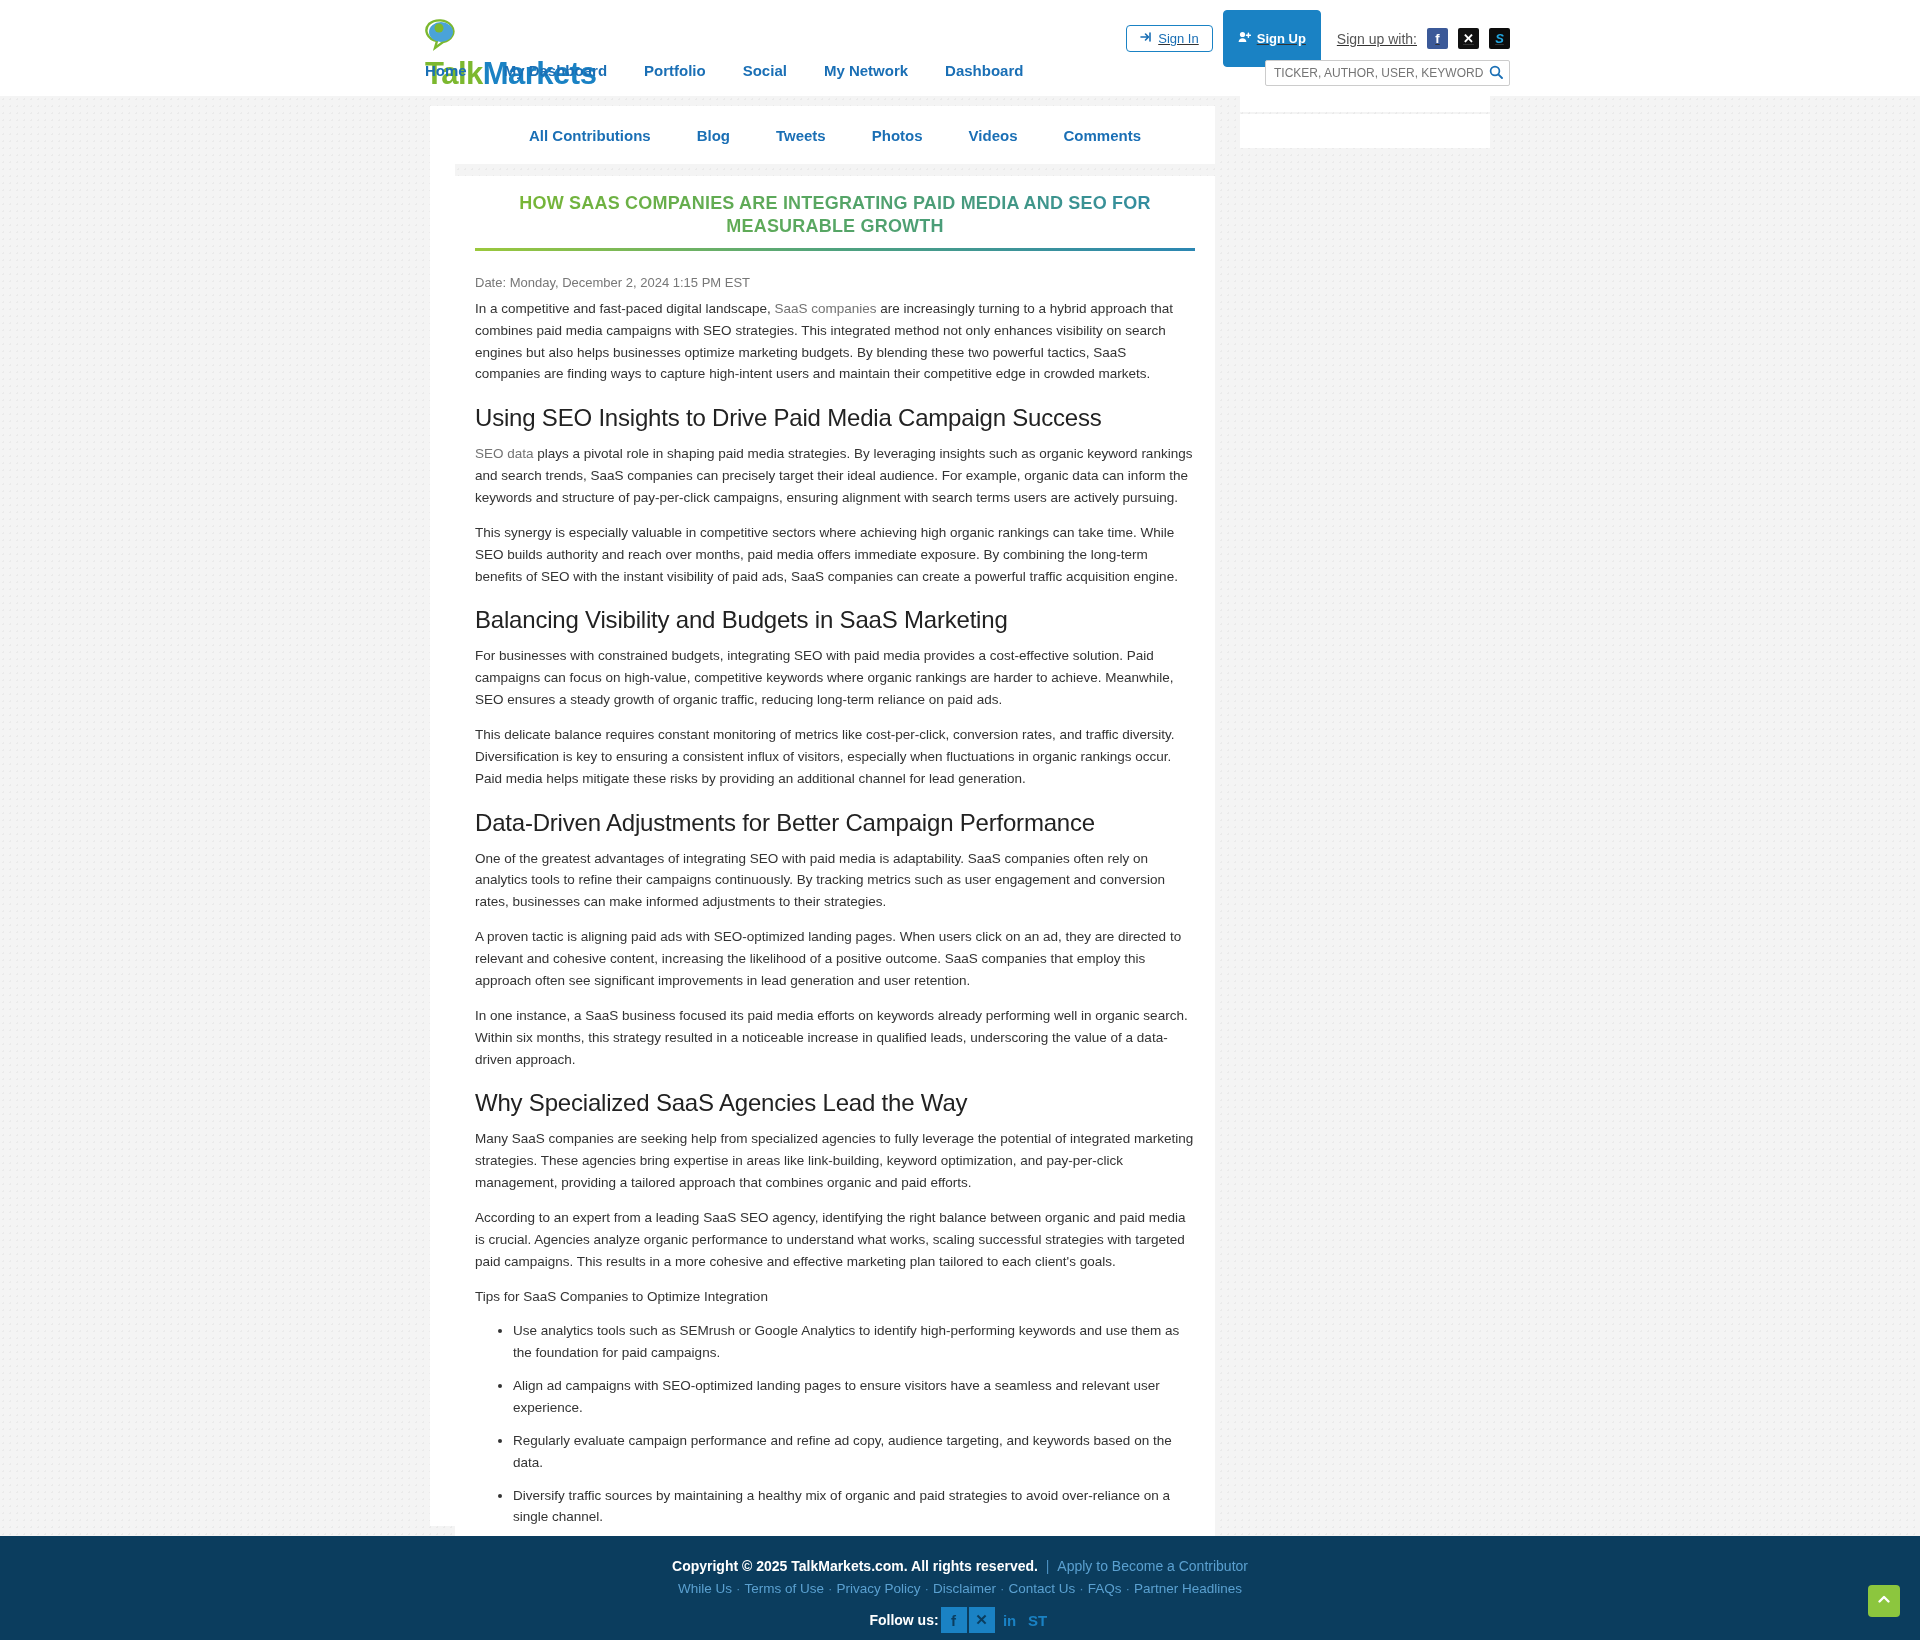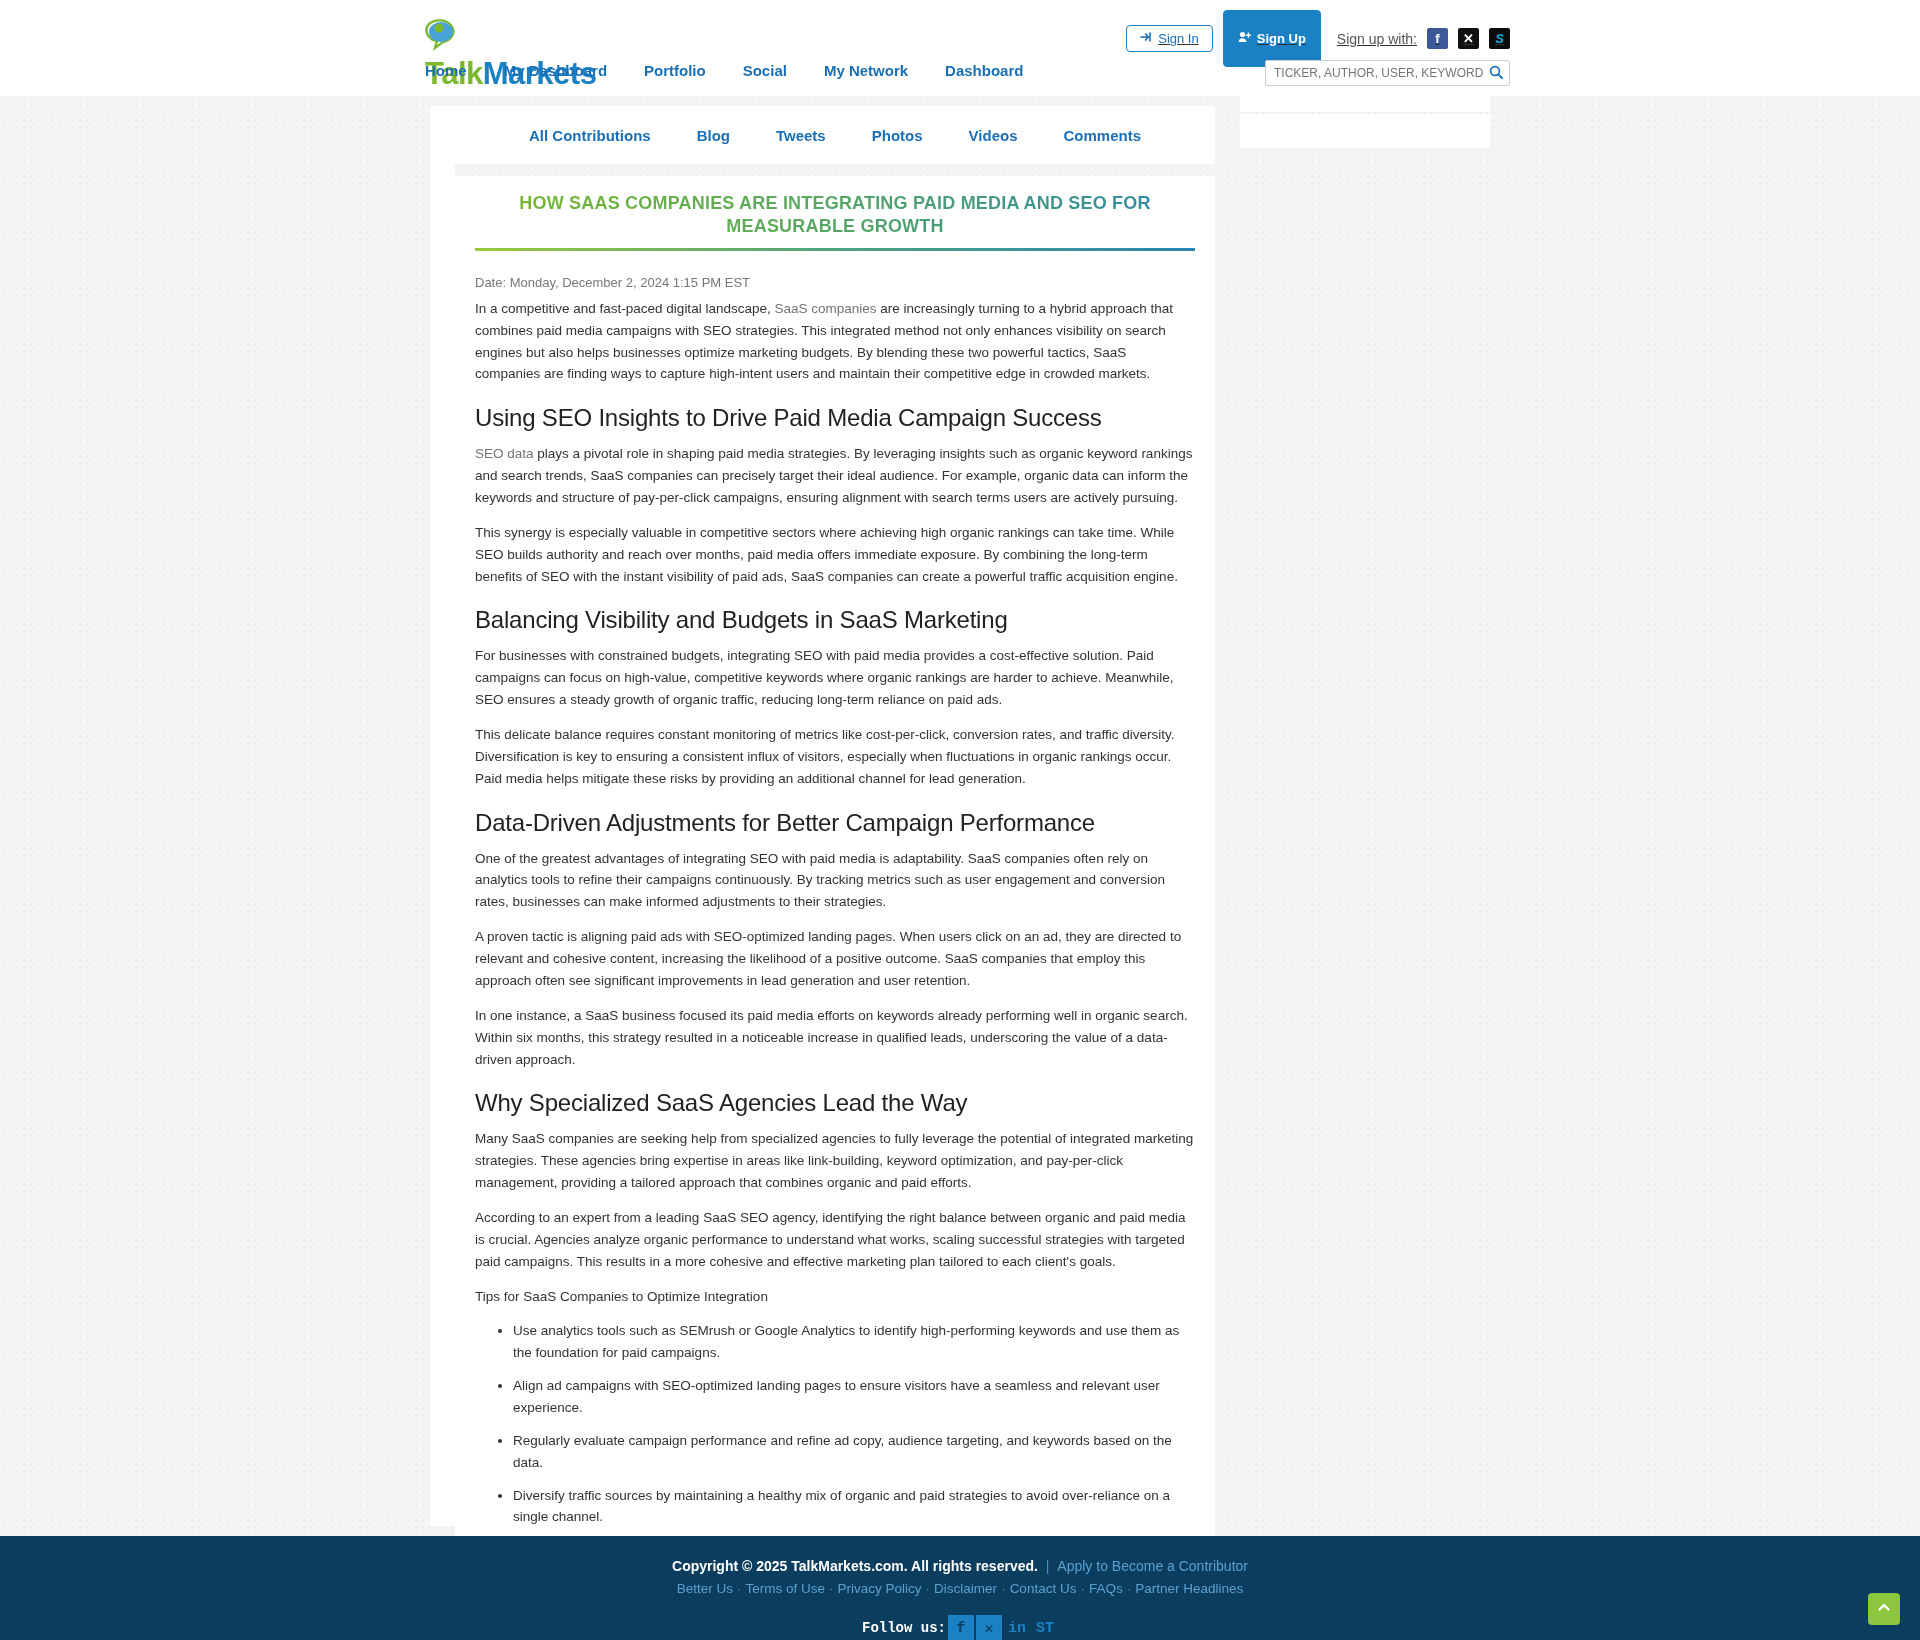--- a/index.html
+++ b/index.html
@@ -142,22 +142,22 @@
   .footer{
     position:relative; width:1920px; background:#0b3d5e; color:#fff;
     padding:22px 0 26px 0; text-align:center;
   }
   .footer-line1{ font-size:14px; font-weight:bold; margin-bottom:5px; }
   .footer-line1 .sep{ color:#4a8fc0; font-weight:normal; margin:0 4px; }
   .footer-line1 a{ color:#5aa0d0; text-decoration:none; font-weight:normal; }
   .footer-line2 a{ color:#5aa0d0; text-decoration:none; font-size:13.5px; }
   .footer-line2 .dot{ color:#4a8fc0; margin:0 4px; font-size:13.5px; }
   .follow{
-    margin-top:18px; display:flex; align-items:center;
-    justify-content:center; gap:0px; font-size:14px; font-weight:bold;font-family:Liberation Mono, monospace;
+    margin-top:10px; display:flex; align-items:center;
+    justify-content:center; gap:0px; font-size:14px; font-weight:bold;
   }
   .follow-ico{
     width:26px; height:26px; display:inline-flex; align-items:center;
     justify-content:center; font-size:15px; font-weight:bold; margin-left:2px;
     cursor:pointer;
   }
   .fi-fb{ background:#1a82c4; color:#0b3d5e; }
   .fi-x{ background:#1a82c4; color:#0b3d5e; }
   .fi-in{ color:#1a82c4; background:transparent; }
   .fi-st{ color:#1a82c4; background:transparent; }
@@ -298,21 +298,21 @@
   </div>
 </div>
 
 <div class="footer">
   <div class="footer-line1">
     <span>Copyright © 2025 TalkMarkets.com. All rights reserved.</span>
     <span class="sep">|</span>
     <a href="#">Apply to Become a Contributor</a>
   </div>
   <div class="footer-line2">
-    <a href="#">Better Us</a><span class="dot">·</span><a href="#">Terms of Use</a><span class="dot">·</span><a href="#">Privacy Policy</a><span class="dot">·</span><a href="#">Disclaimer</a><span class="dot">·</span><a href="#">Contact Us</a><span class="dot">·</span><a href="#">FAQs</a><span class="dot">·</span><a href="#">Partner Headlines</a>
+    <a href="#">While Us</a><span class="dot">·</span><a href="#">Terms of Use</a><span class="dot">·</span><a href="#">Privacy Policy</a><span class="dot">·</span><a href="#">Disclaimer</a><span class="dot">·</span><a href="#">Contact Us</a><span class="dot">·</span><a href="#">FAQs</a><span class="dot">·</span><a href="#">Partner Headlines</a>
   </div>
   <div class="follow">
     <span>Follow us:</span>
     <span class="follow-ico fi-fb">f</span>
     <span class="follow-ico fi-x">✕</span>
     <span class="follow-ico fi-in">in</span>
     <span class="follow-ico fi-st">ST</span>
   </div>
 
   <div class="totop">

